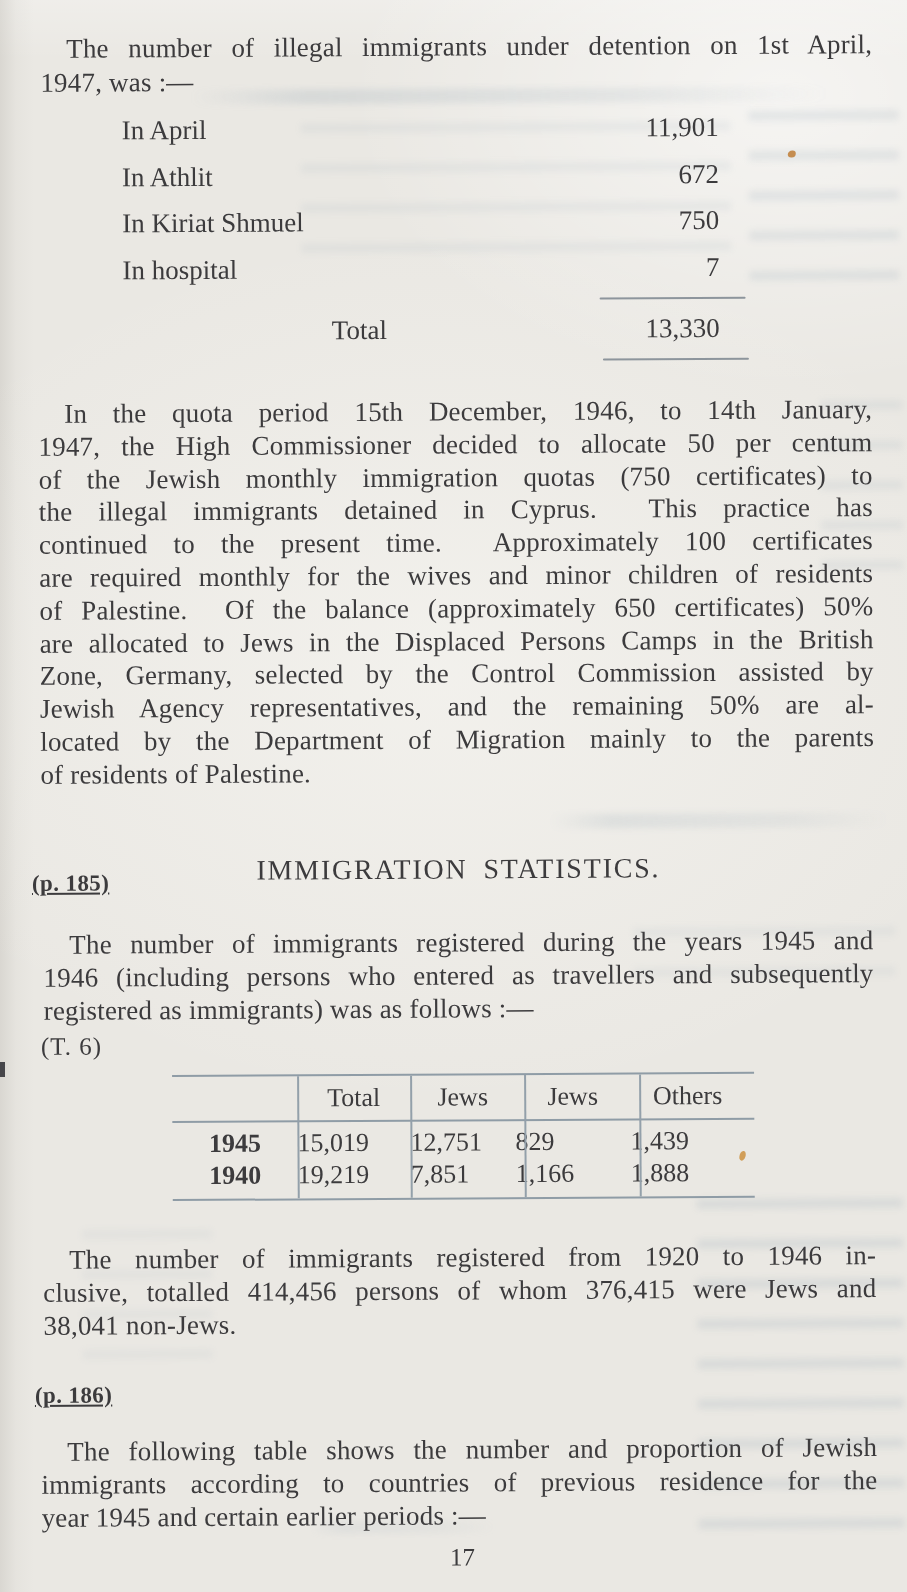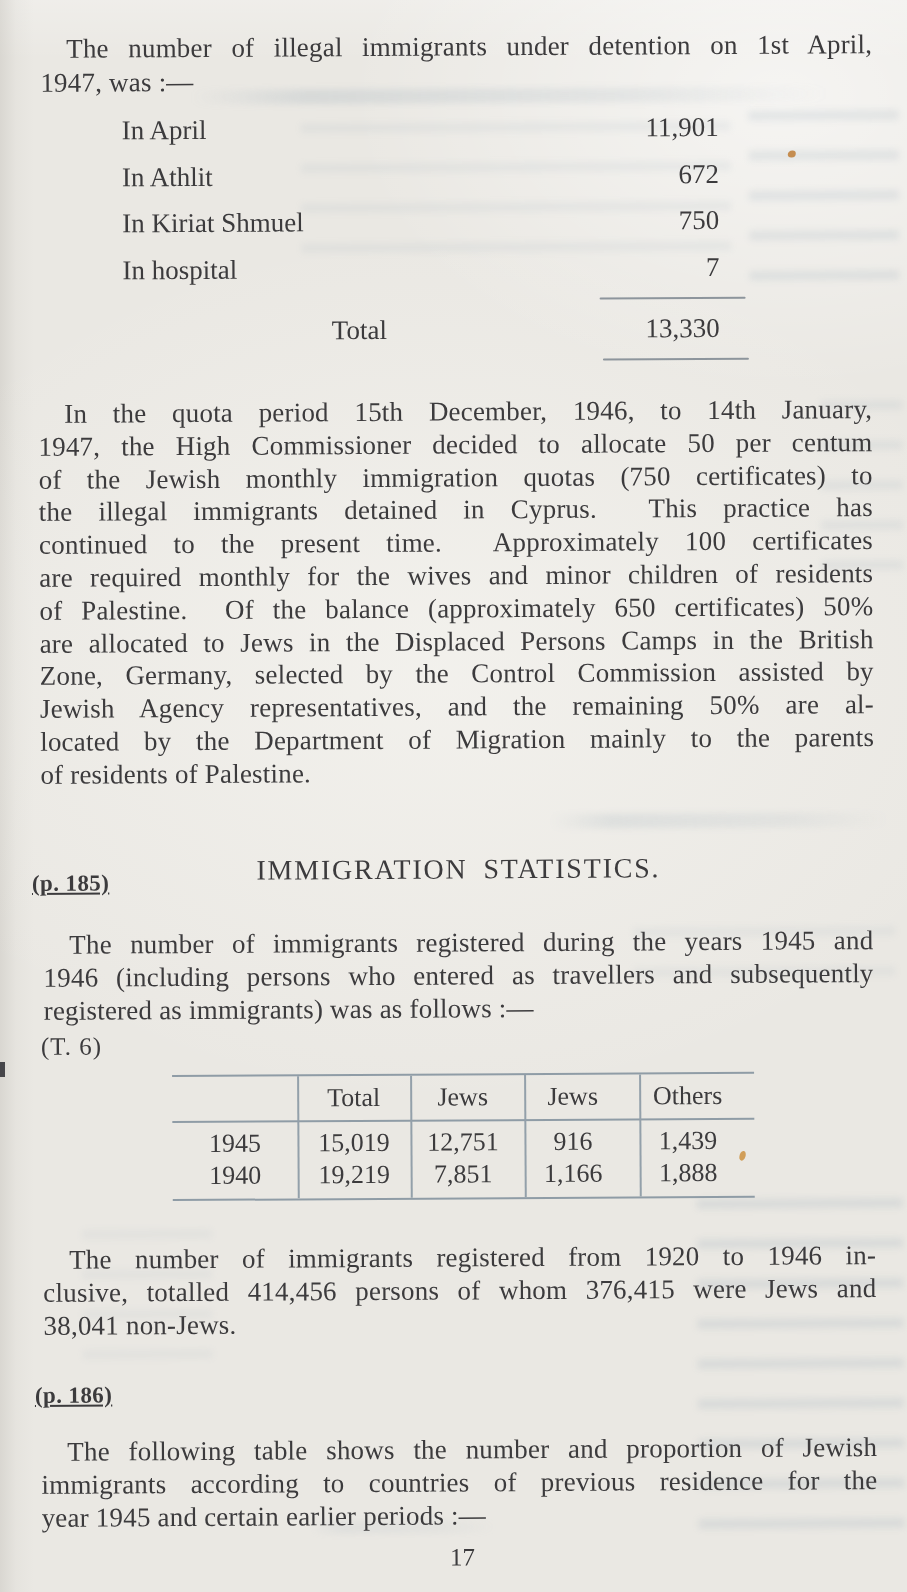--- a/index.html
+++ b/index.html
@@ -36,24 +36,24 @@
     font-size:28px; letter-spacing:1.8px; word-spacing:7px; }
   .page-ref { position:absolute; left:27px; font-size:23px; font-weight:bold; letter-spacing:0.4px; }
   .table-ref { position:absolute; left:35px; top:1028px; font-size:25px; letter-spacing:1px; }
 
   .ttable { position:absolute; left:166px; top:1071px; width:582px;
     border-top:2px solid #8f9ca6; border-bottom:2px solid #8f9ca6; }
   .thead { display:flex; align-items:center; height:44px; border-bottom:2px solid #8f9ca6; }
   .tbody { padding:5px 0 7px 0; }
   .trow { display:flex; align-items:center; height:32px; }
   .tcell { box-sizing:border-box; font-size:26px; }
-  .c0 { width:125px; } .c1 { width:113px; } .c2 { width:105px; } .c3 { width:115px; } .c4 { width:115px; }
+  .c0 { width:125px;font-weight:bold; } .c1 { width:113px; } .c2 { width:105px; } .c3 { width:115px; } .c4 { width:115px; }
   .thead .tcell { text-align:center; }
   .tbody .year { text-align:center; }
-  .tbody .num  { text-align:center; }
+  .tbody .num  { text-align:left; }
   .vline { position:absolute; top:0; bottom:0; width:1.5px; background:#93a0aa; }
 
   .page-number { position:absolute; left:0; top:1541px; width:907px; text-align:center; font-size:25px; }
 
   .ghost { position:absolute; filter:blur(3px); pointer-events:none; }
   .g-line  { background:linear-gradient(90deg, transparent, rgba(148,166,179,0.40) 18%, rgba(148,166,179,0.26) 70%, transparent); }
   .g-block { background:repeating-linear-gradient(180deg, rgba(148,166,179,0.38) 0px, rgba(148,166,179,0.38) 10px, transparent 10px, transparent 40px); }
   .speck { position:absolute; }
   .edge-mark { position:absolute; left:0; top:1062px; width:5px; height:15px; background:#46464a; }
 </style>
@@ -139,21 +139,21 @@
         <div class="tcell c1">Total</div>
         <div class="tcell c2">Jews</div>
         <div class="tcell c3">Jews</div>
         <div class="tcell c4">Others</div>
       </div>
       <div class="tbody">
         <div class="trow">
           <div class="tcell c0 year">1945</div>
           <div class="tcell c1 num">15,019</div>
           <div class="tcell c2 num">12,751</div>
-          <div class="tcell c3 num">916</div>
+          <div class="tcell c3 num">829</div>
           <div class="tcell c4 num">1,439</div>
         </div>
         <div class="trow">
           <div class="tcell c0 year">1940</div>
           <div class="tcell c1 num">19,219</div>
           <div class="tcell c2 num">7,851</div>
           <div class="tcell c3 num">1,166</div>
           <div class="tcell c4 num">1,888</div>
         </div>
       </div>

